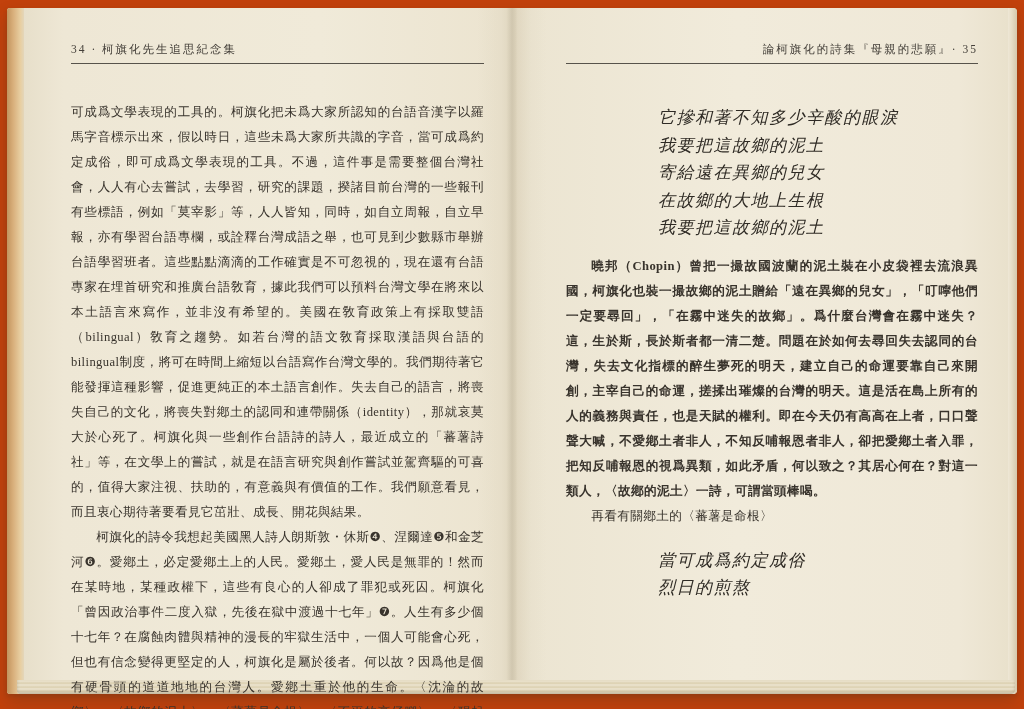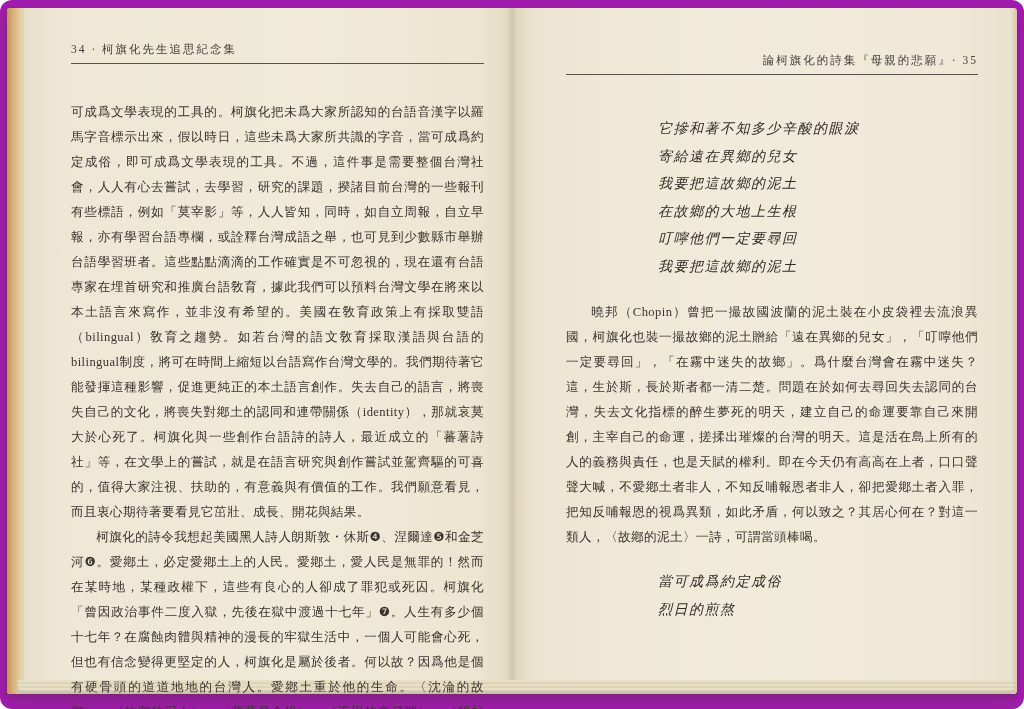--- a/index.html
+++ b/index.html
@@ -5,23 +5,22 @@
   html, body {
     margin: 0;
     padding: 0;
     background: #ffffff;
     font-family: "Liberation Serif", "DejaVu Serif", serif;
   }
   .photo {
     position: relative;
     width: 1024px;
     height: 709px;
-    background: #a21caf;
+    background: #c2410c;
     overflow: hidden;
-    border-radius: 12px;
   }
   .book {
     position: absolute;
     left: 7px;
     top: 8px;
     width: 1010px;
     height: 686px;
     background: #eee7d6;
     border-radius: 3px 4px 4px 3px;
     box-shadow: 0 8px 16px rgba(60,50,30,0.25), 0 2px 4px rgba(60,50,30,0.18);
@@ -62,21 +61,21 @@
     width: 50%;
     height: 100%;
     box-sizing: border-box;
   }
   .left-page {
     background: linear-gradient(90deg, #e7dfca 0%, #eee7d5 8%, #f0ead9 60%, #ece4d0 97%, #e5dcc5 100%);
     padding: 34px 32px 0 47px;
   }
   .right-page {
     background: linear-gradient(270deg, #e9e1cc 0%, #efe8d7 10%, #f1ebdb 55%, #ece5d2 97%, #e6ddc7 100%);
-    padding: 45px 30px 0 50px;
+    padding: 34px 30px 0 50px;
   }
   .gutter {
     position: absolute;
     left: 50%;
     top: 0; bottom: 14px;
     width: 70px;
     transform: translateX(-50%);
     background: linear-gradient(90deg,
       rgba(120,100,60,0) 0%,
       rgba(120,100,60,0.06) 42%,
@@ -110,29 +109,29 @@
     letter-spacing: 0.4px;
     text-align: justify;
     text-justify: inter-ideograph;
   }
   .indent { text-indent: 2em; }
   .poem {
     margin: 16px 0 0 96px;
     font-style: italic;
   }
   .poem-line {
-    font-size: 14px;
+    font-size: 17px;
     line-height: 27.5px;
     letter-spacing: 1.5px;
     color: #2f2b25;
     white-space: nowrap;
   }
   .right-page .poem-top { margin-top: 4px; margin-left: 92px; }
   .right-page .poem-bottom { margin-top: 18px; margin-left: 92px; }
-  .right-page .body-para.prose { margin-top: 20px; }
+  .right-page .body-para.prose { margin-top: 12px; font-weight: bold; }
   .subhead-para { margin-top: 0; }
 </style>
 </head>
 <body>
 
 <div class="photo">
   <div class="book">
     <div class="edge-left"></div>
     <div class="edge-right"></div>
     <div class="edge-bottom"></div>
@@ -152,27 +151,27 @@
       </div>
 
       <div class="page right-page">
         <div class="page-header">
           <div class="header-text">論柯旗化的詩集『母親的悲願』· 35</div>
           <div class="header-rule"></div>
         </div>
         <div class="page-body">
           <div class="poem poem-top">
               <div class="poem-line">它摻和著不知多少辛酸的眼淚</div>
+              <div class="poem-line">我要把這故鄉的泥土</div>
               <div class="poem-line">寄給遠在異鄉的兒女</div>
-              <div class="poem-line">我要把這故鄉的泥土</div>
               <div class="poem-line">在故鄉的大地上生根</div>
-              <div class="poem-line">叮嚀他們一定要尋回</div>
               <div class="poem-line">我要把這故鄉的泥土</div>
             </div>
           <p class="body-para indent prose">曉邦（Chopin）曾把一撮故國波蘭的泥土裝在小皮袋裡去流浪異國，柯旗化也裝一撮故鄉的泥土贈給「遠在異鄉的兒女」，「叮嚀他們一定要尋回」，「在霧中迷失的故鄉」。爲什麼台灣會在霧中迷失？這，生於斯，長於斯者都一清二楚。問題在於如何去尋回失去認同的台灣，失去文化指標的醉生夢死的明天，建立自己的命運要靠自己來開創，主宰自己的命運，搓揉出璀燦的台灣的明天。這是活在島上所有的人的義務與責任，也是天賦的權利。即在今天仍有高高在上者，口口聲聲大喊，不愛鄕土者非人，不知反哺報恩者非人，卻把愛鄕土者入罪，把知反哺報恩的視爲異類，如此矛盾，何以致之？其居心何在？對這一類人，〈故鄕的泥土〉一詩，可謂當頭棒喝。</p>
+          <p class="body-para indent subhead-para">再看有關鄕土的〈蕃薯是命根〉</p>
           <div class="poem poem-bottom">
               <div class="poem-line">當可成爲約定成俗</div>
               <div class="poem-line">烈日的煎熬</div>
             </div>
         </div>
       </div>
 
     </div>
     <div class="gutter"></div>
   </div>

